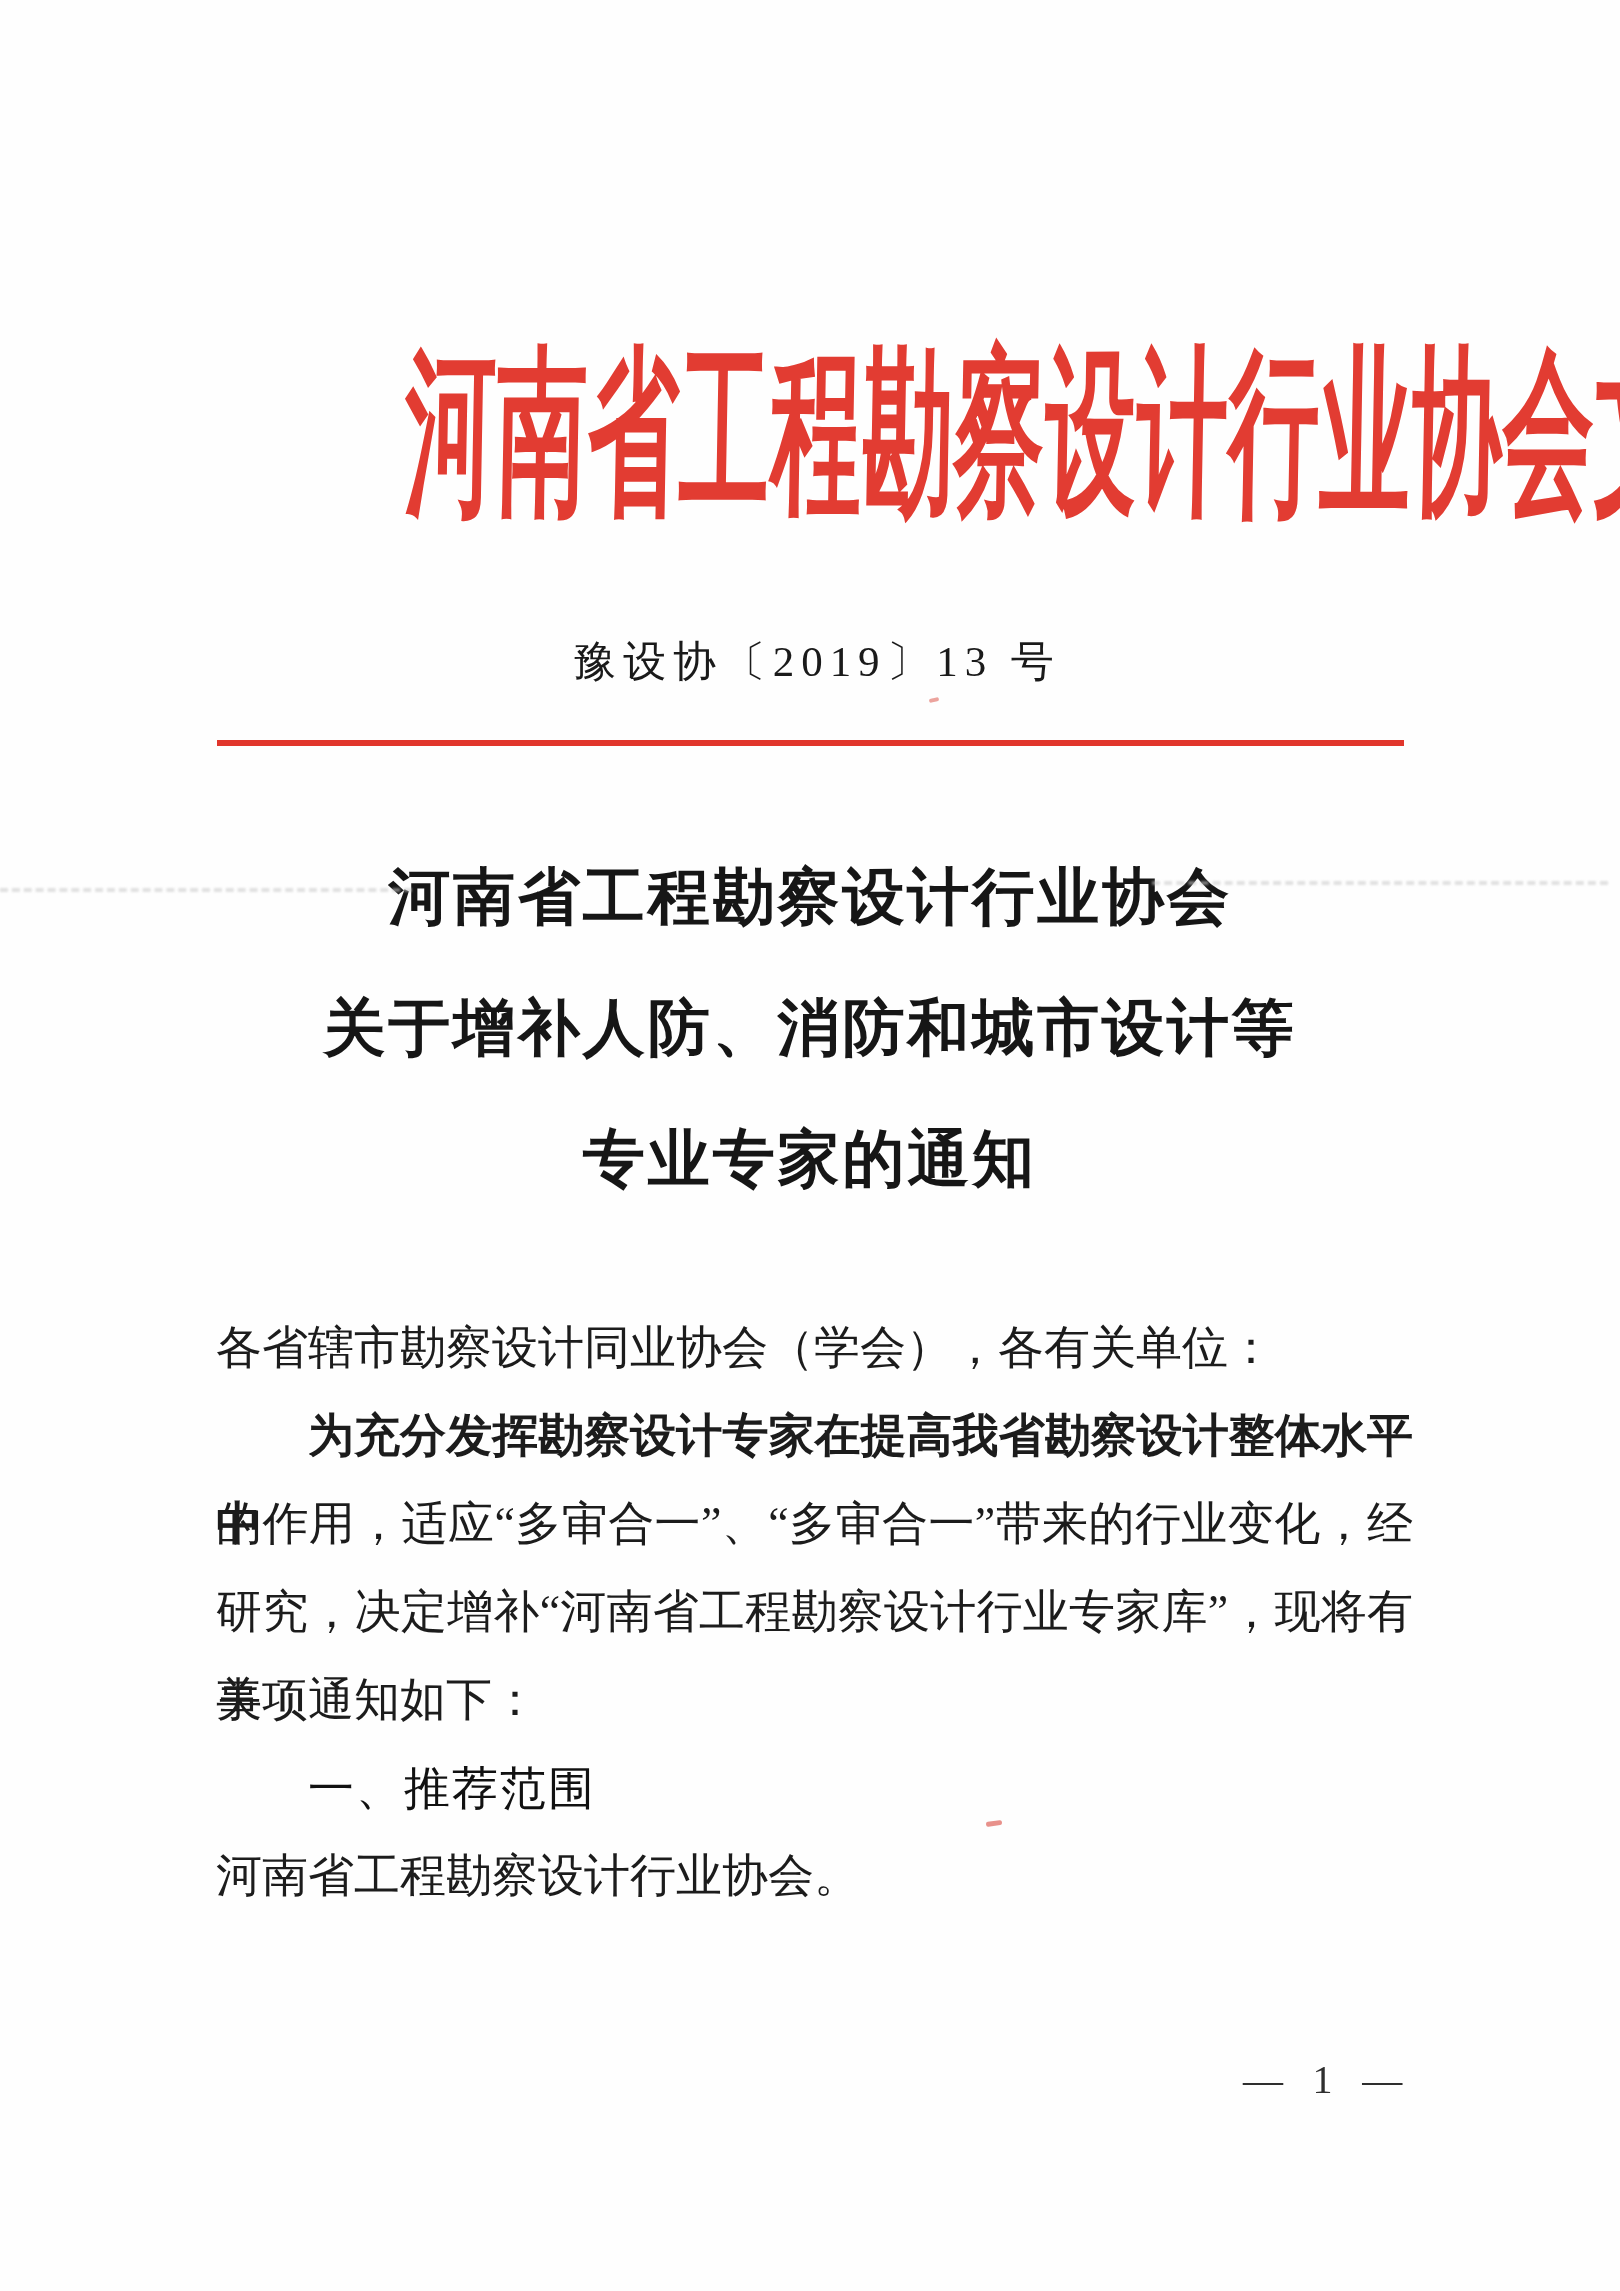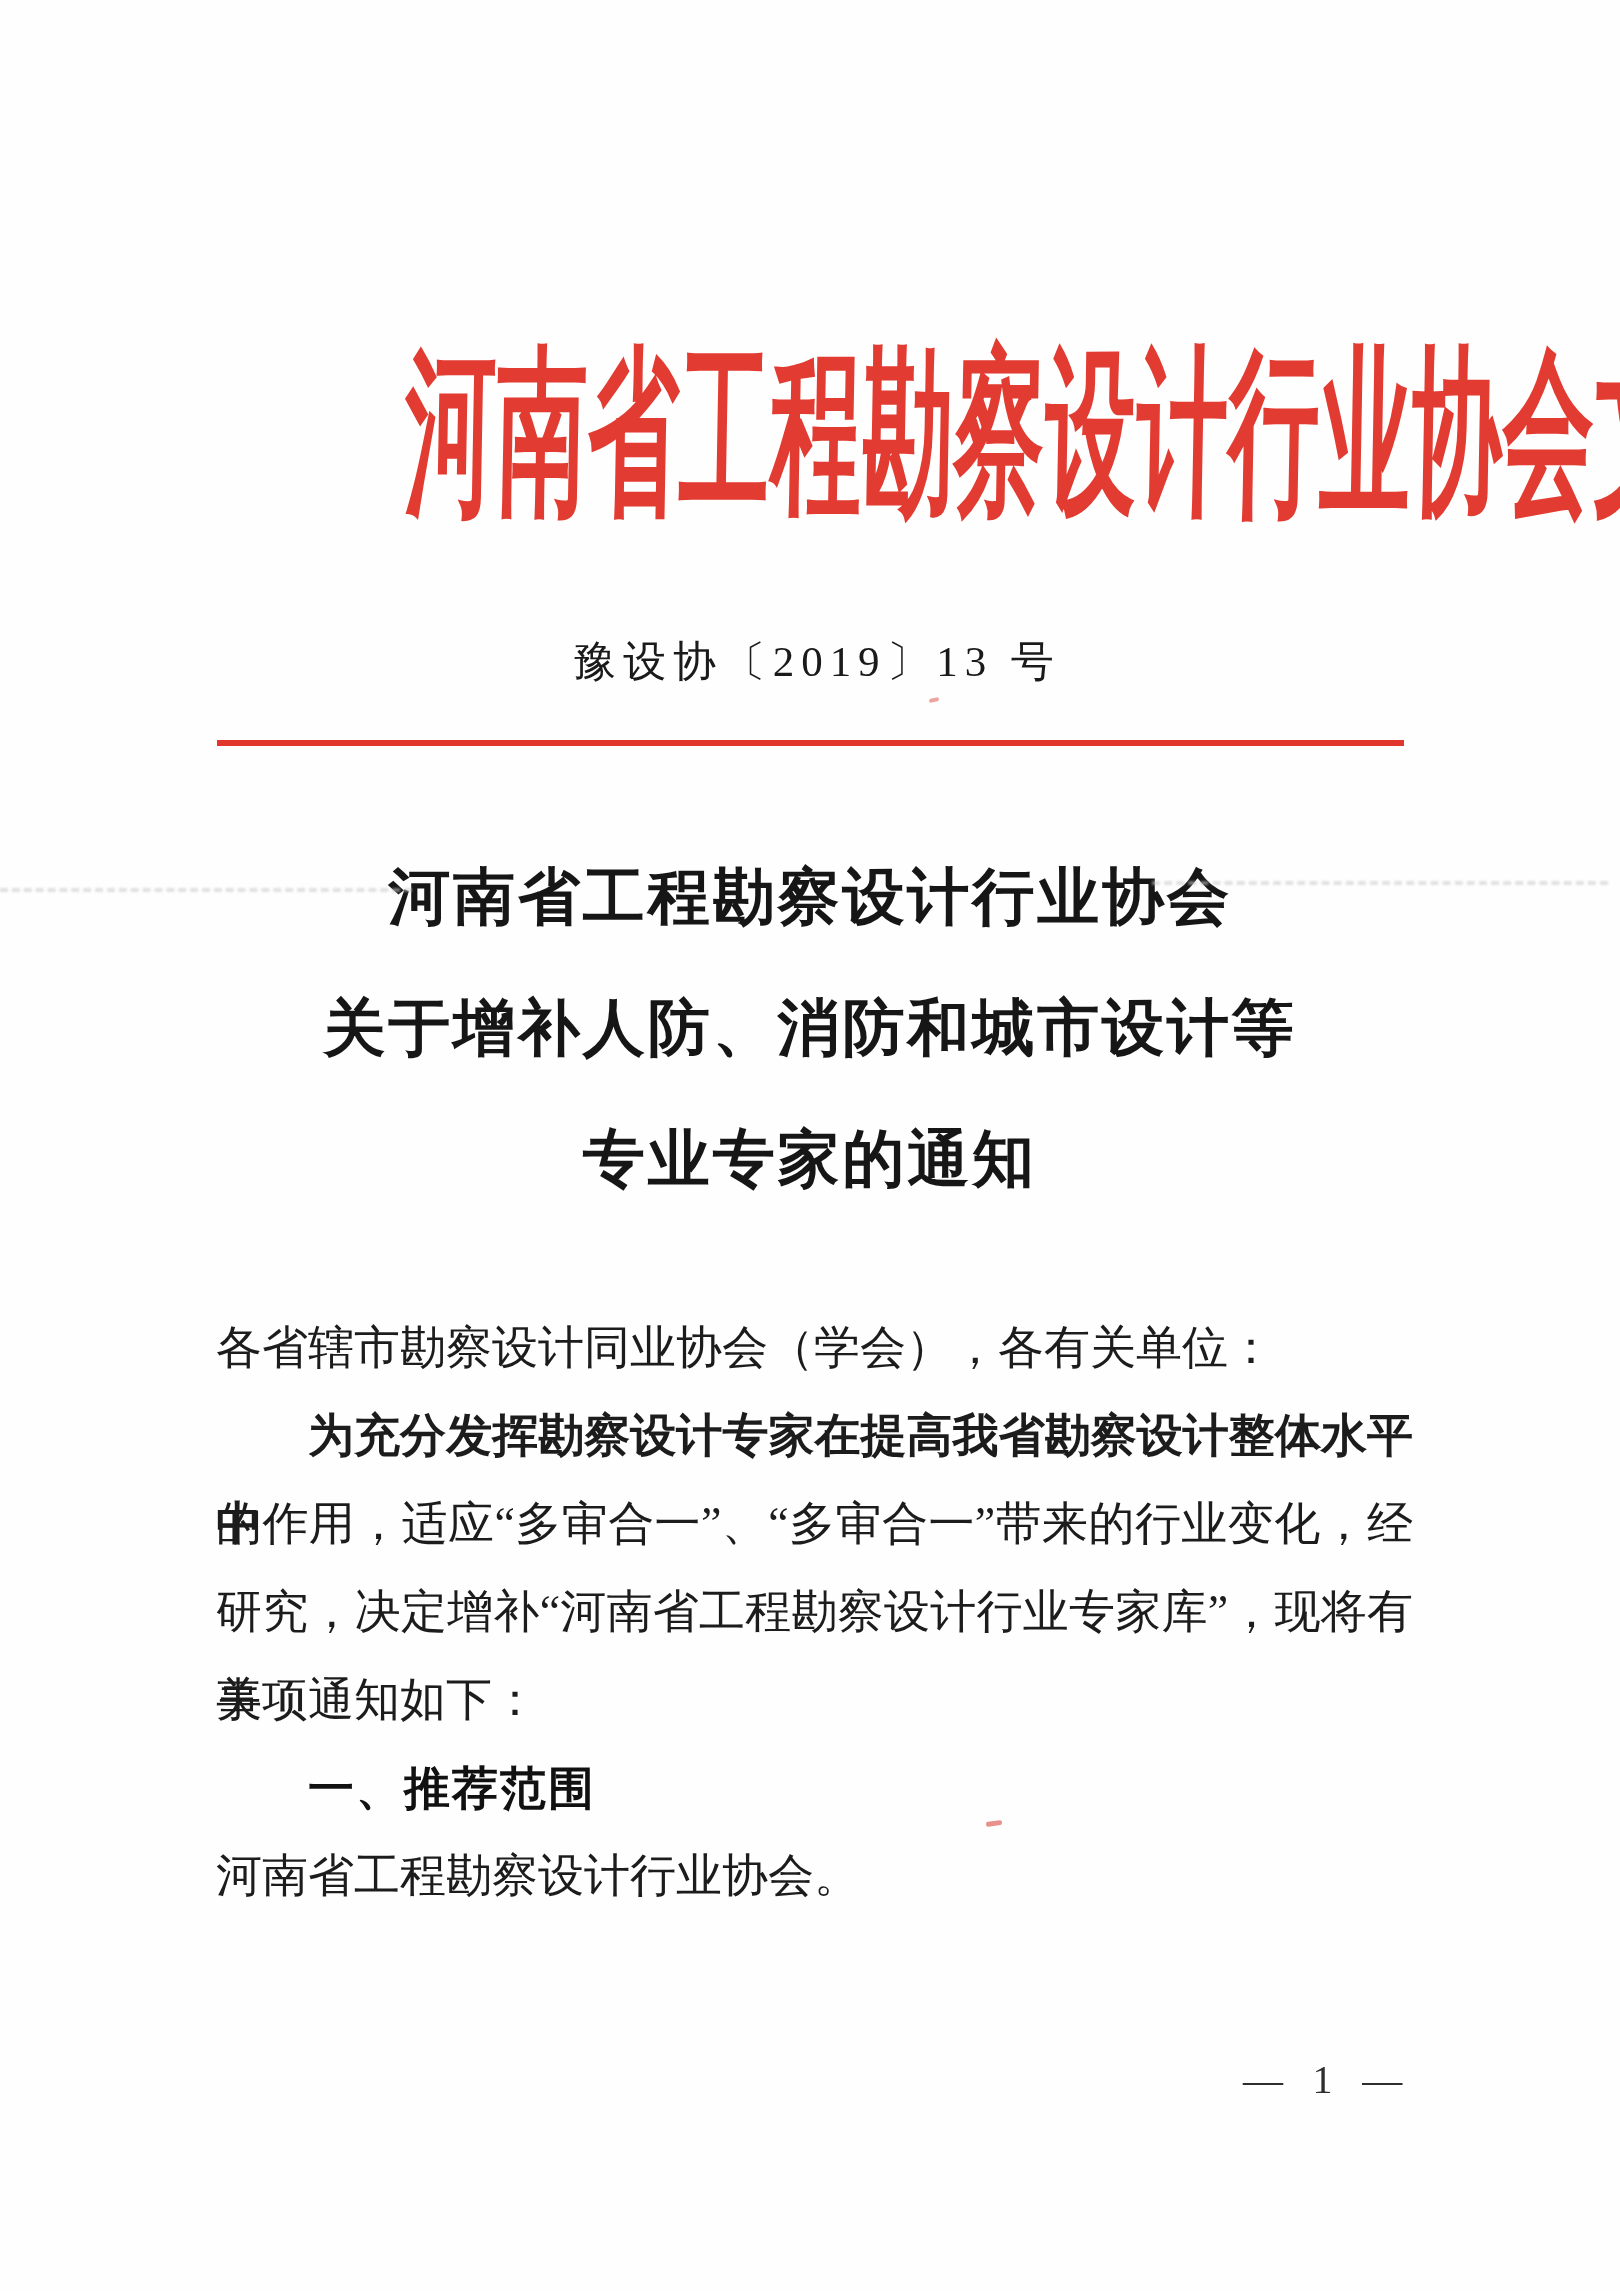--- a/index.html
+++ b/index.html
@@ -89,21 +89,21 @@
     white-space: nowrap;
   }
   .body-line.indent   { text-indent: 2em; font-weight: bold; }
   .body-line.stretch  {
     white-space: normal;
     text-align: justify;
     text-align-last: justify;
   }
   .body-line.heading  {
     font-family: "Liberation Sans", sans-serif;
-    font-weight: 700;
+    font-weight: 400;
     letter-spacing: 2px;
     color: #111111;
   }
 
   
   .page-number {
     position: absolute;
     top: 2056px;
     right: 208px;
     font-size: 40px;

